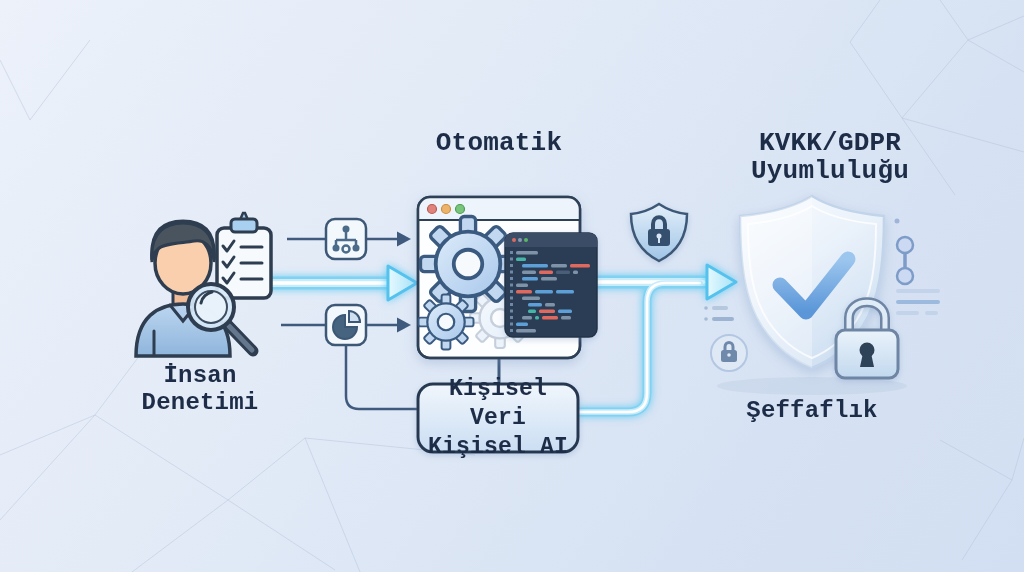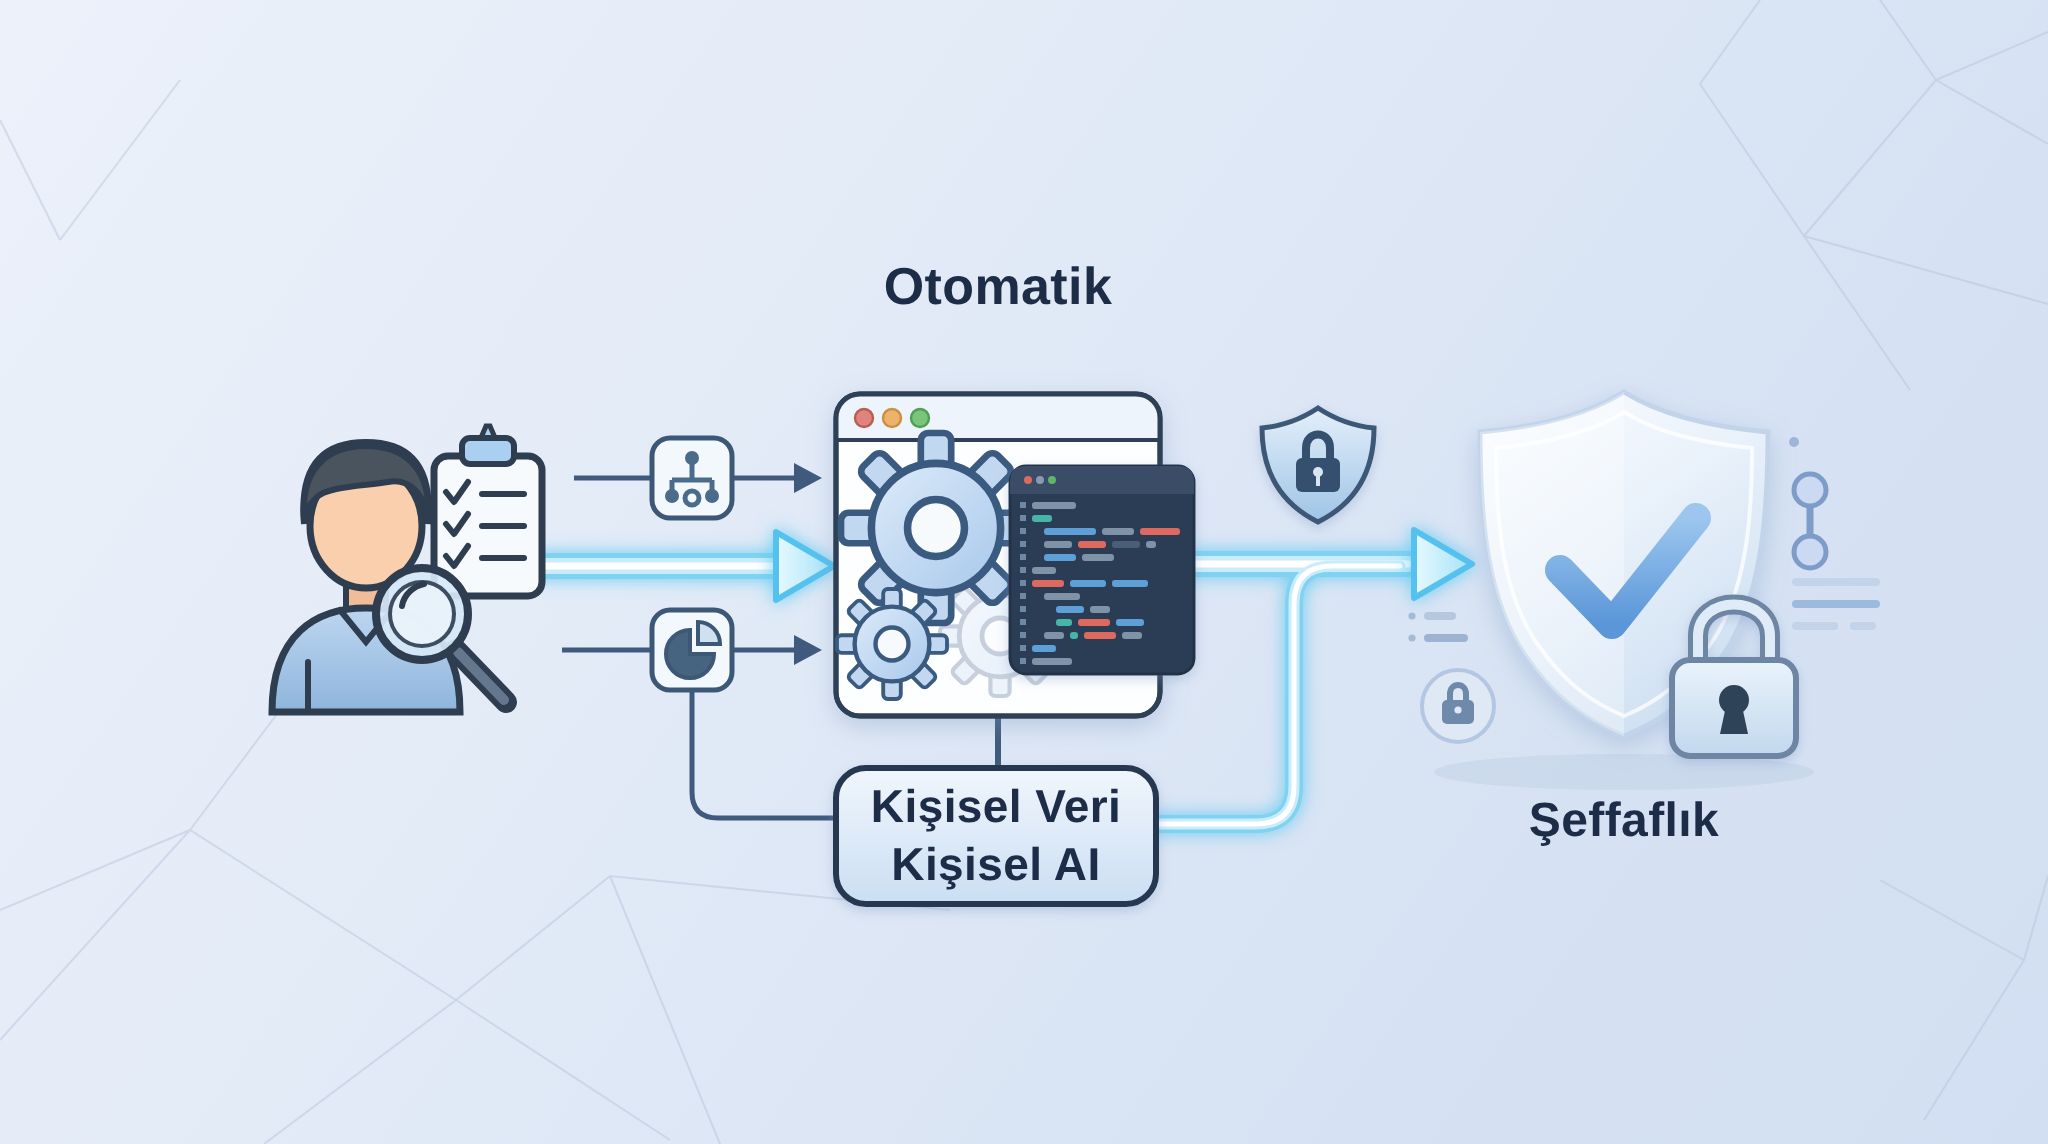--- a/index.html
+++ b/index.html
@@ -1,21 +1,21 @@
 <!DOCTYPE html>
 <html><head>
 <meta charset="utf-8">
 <style>
   html,body{margin:0;padding:0;}
   #canvas{
     position:relative;
     width:1024px;height:572px;
     overflow:hidden;
     background:linear-gradient(125deg,#ecf1fa 0%,#e3ebf7 35%,#d6e2f3 75%,#d2dff2 100%);
-    font-family:Liberation Sans, sans-serif;
+    font-family:Liberation Mono, monospace;
   }
   #scene{position:absolute;left:0;top:0;}
   .lbl{
     position:absolute;
     font-weight:700;
     color:#1d2c47;
     text-align:center;
     letter-spacing:0.2px;
   }
   .lbl-otomatik{left:399px;top:129px;width:200px;font-size:26px;line-height:28px;}
@@ -301,22 +301,25 @@
     <rect x="896" y="311" width="23" height="4" rx="2" fill="#c3d3ea"></rect>
     <rect x="925" y="311" width="13" height="4" rx="2" fill="#c3d3ea"></rect>
   </g>
 </svg>
 
 <div class="lbl lbl-otomatik">
   <div>Otomatik</div>
 </div>
 
 <div class="lbl lbl-kvkk">
+  <div>KVKK/GDPR</div>
+  <div>Uyumluluğu</div>
 </div>
 
+<div class="lbl lbl-insan">İnsan Denetimi</div>
 
 <div class="lbl lbl-seffaflik">Şeffaflık</div>
 
 <div class="lbl lbl-aibox">
   <div>Kişisel Veri</div>
   <div>Kişisel AI</div>
 </div>
 
 </div>
 

